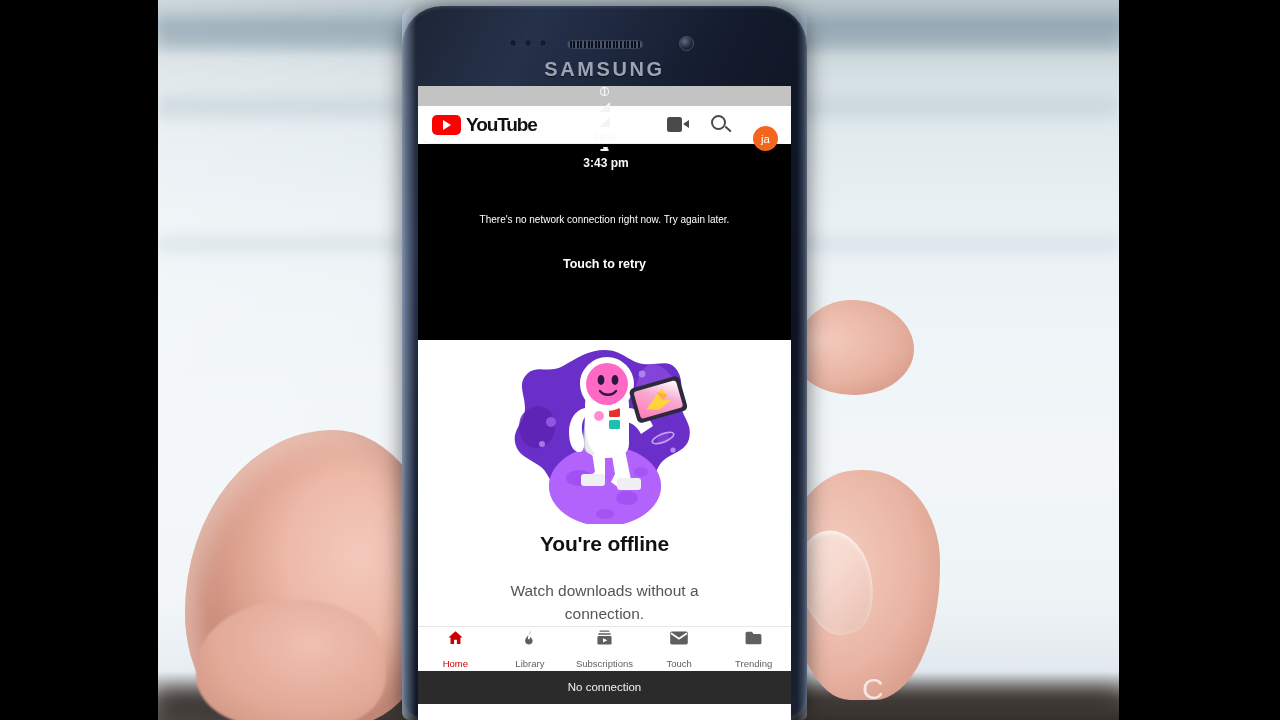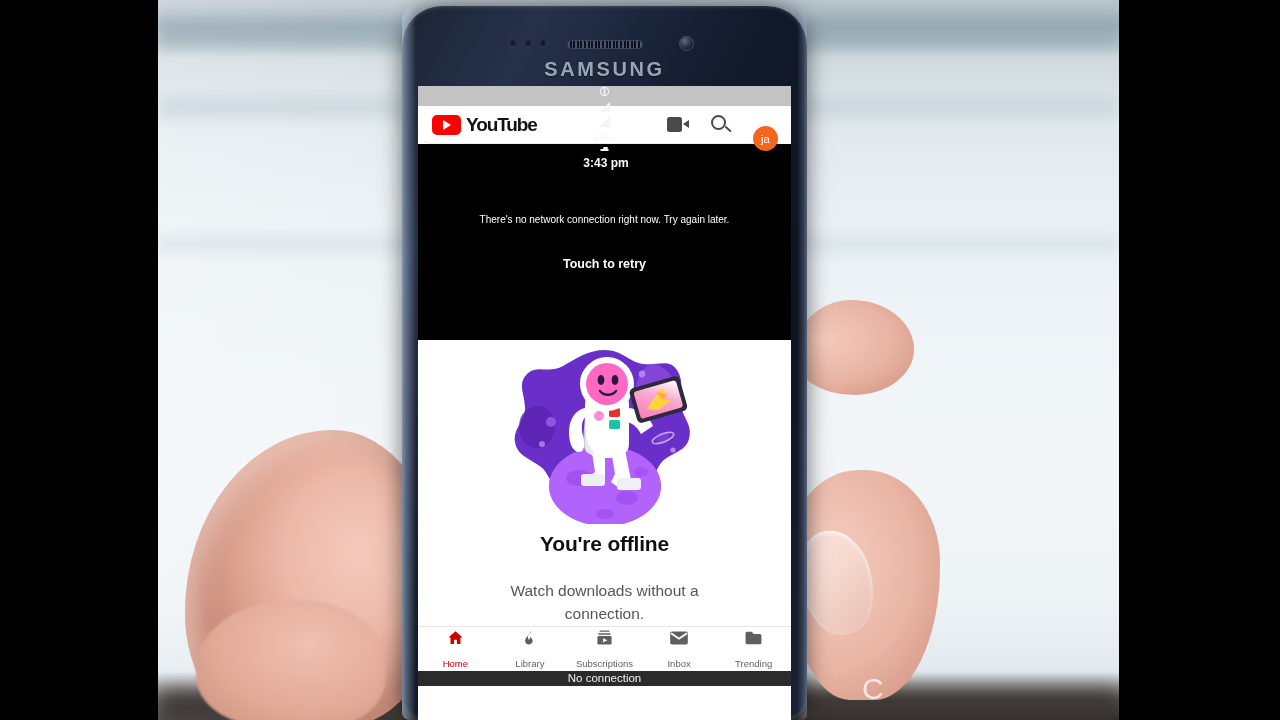--- a/index.html
+++ b/index.html
@@ -226,21 +226,21 @@
   .nav-item {
     flex:1; display:flex; flex-direction:column; align-items:center;
     justify-content:flex-end; gap:12px; cursor:pointer;
   }
   .nav-label { font-size:9.5px; color:#5f5f5f; }
   .nav-item.active .nav-label { color:#cc0000; }
   .nav-ico { height:17px; display:flex; align-items:flex-end; }
 
   
   #snackbar {
-    height:15px; background:#2b2b2b; color:#f1f1f1;
+    height:33px; background:#2b2b2b; color:#f1f1f1;
     display:flex; align-items:center; justify-content:center;
     font-size:11.5px;
   }
 
   
   #watermark {
     position:absolute; left:862px; top:672px; z-index:45;
     color:rgba(255,255,255,.72); font-size:30px; font-weight:300;
     font-family:"Liberation Sans", sans-serif;
   }
@@ -419,21 +419,21 @@
           <span class="nav-label">Subscriptions</span>
         </div>
 
         <div class="nav-item">
           <span class="nav-ico">
             <svg width="20" height="16" viewBox="0 0 24 20" fill="#5f5f5f">
               <rect x="1" y="2" width="22" height="16" rx="2"></rect>
               <path d="M2 4l10 7 10-7" stroke="#ffffff" stroke-width="2.2" fill="none"></path>
             </svg>
           </span>
-          <span class="nav-label">Inbox</span>
+          <span class="nav-label">Touch</span>
         </div>
 
         <div class="nav-item">
           <span class="nav-ico">
             <svg width="19" height="16" viewBox="0 0 24 20" fill="#5f5f5f">
               <path d="M2 4a2 2 0 012-2h6l2 3h8a2 2 0 012 2v9a2 2 0 01-2 2H4a2 2 0 01-2-2z"></path>
             </svg>
           </span>
           <span class="nav-label">Trending</span>
         </div>

